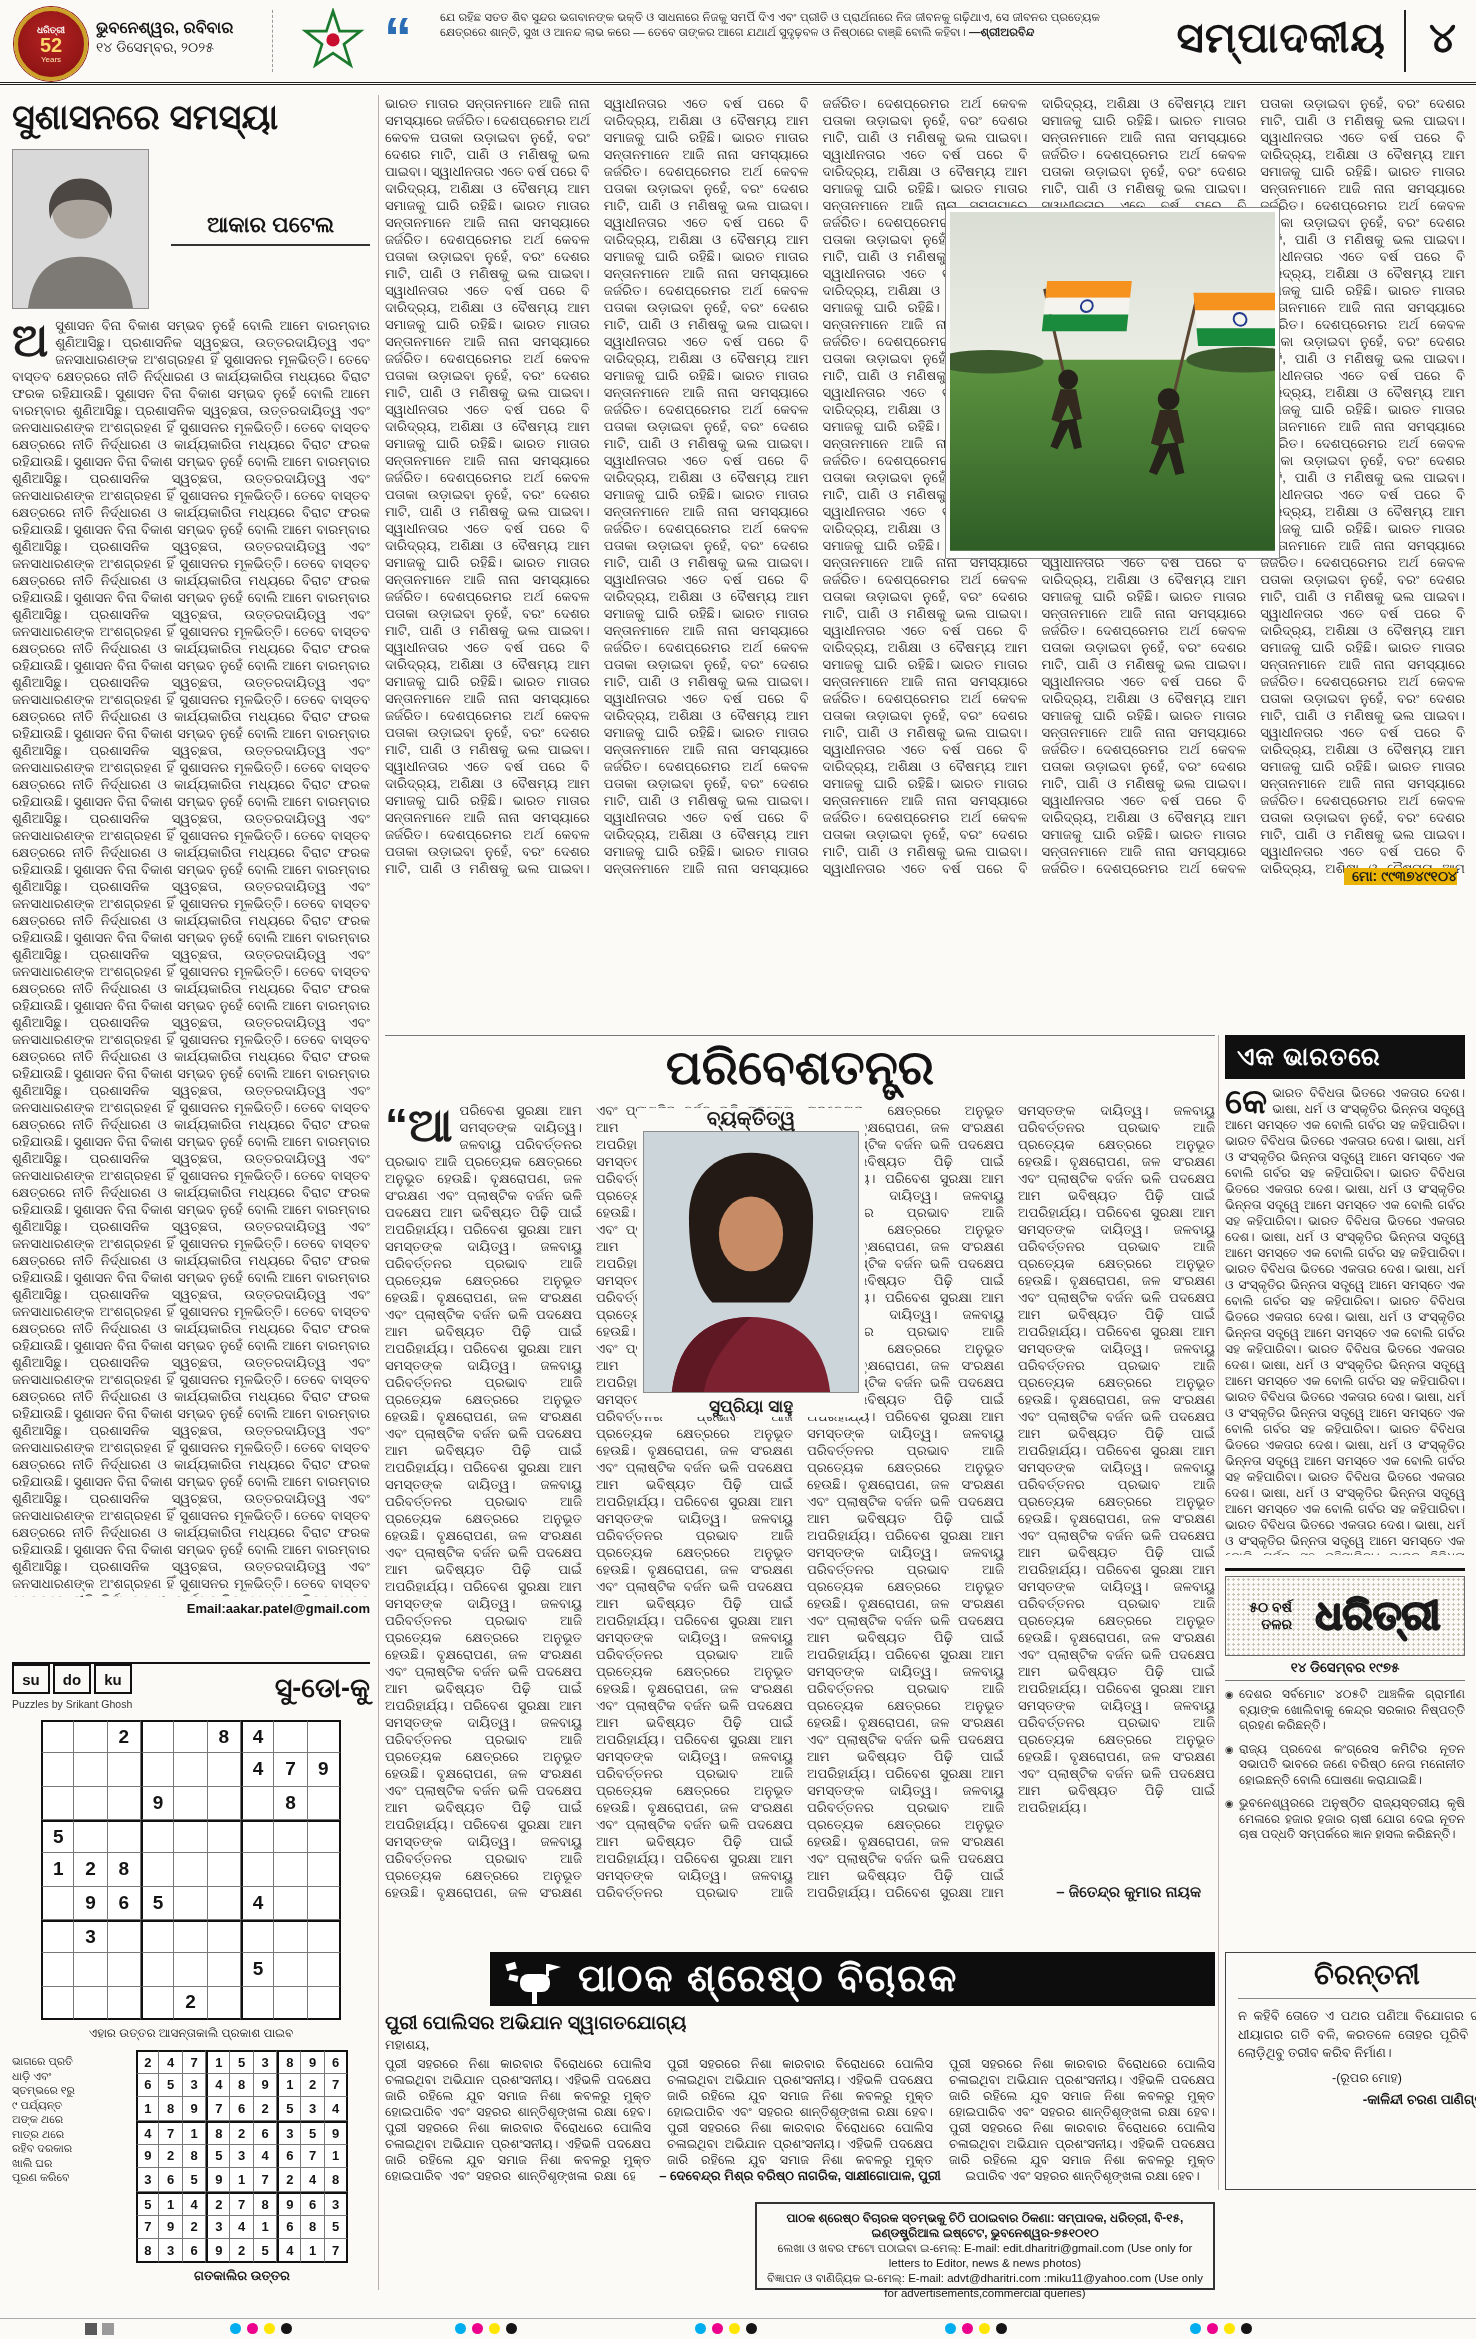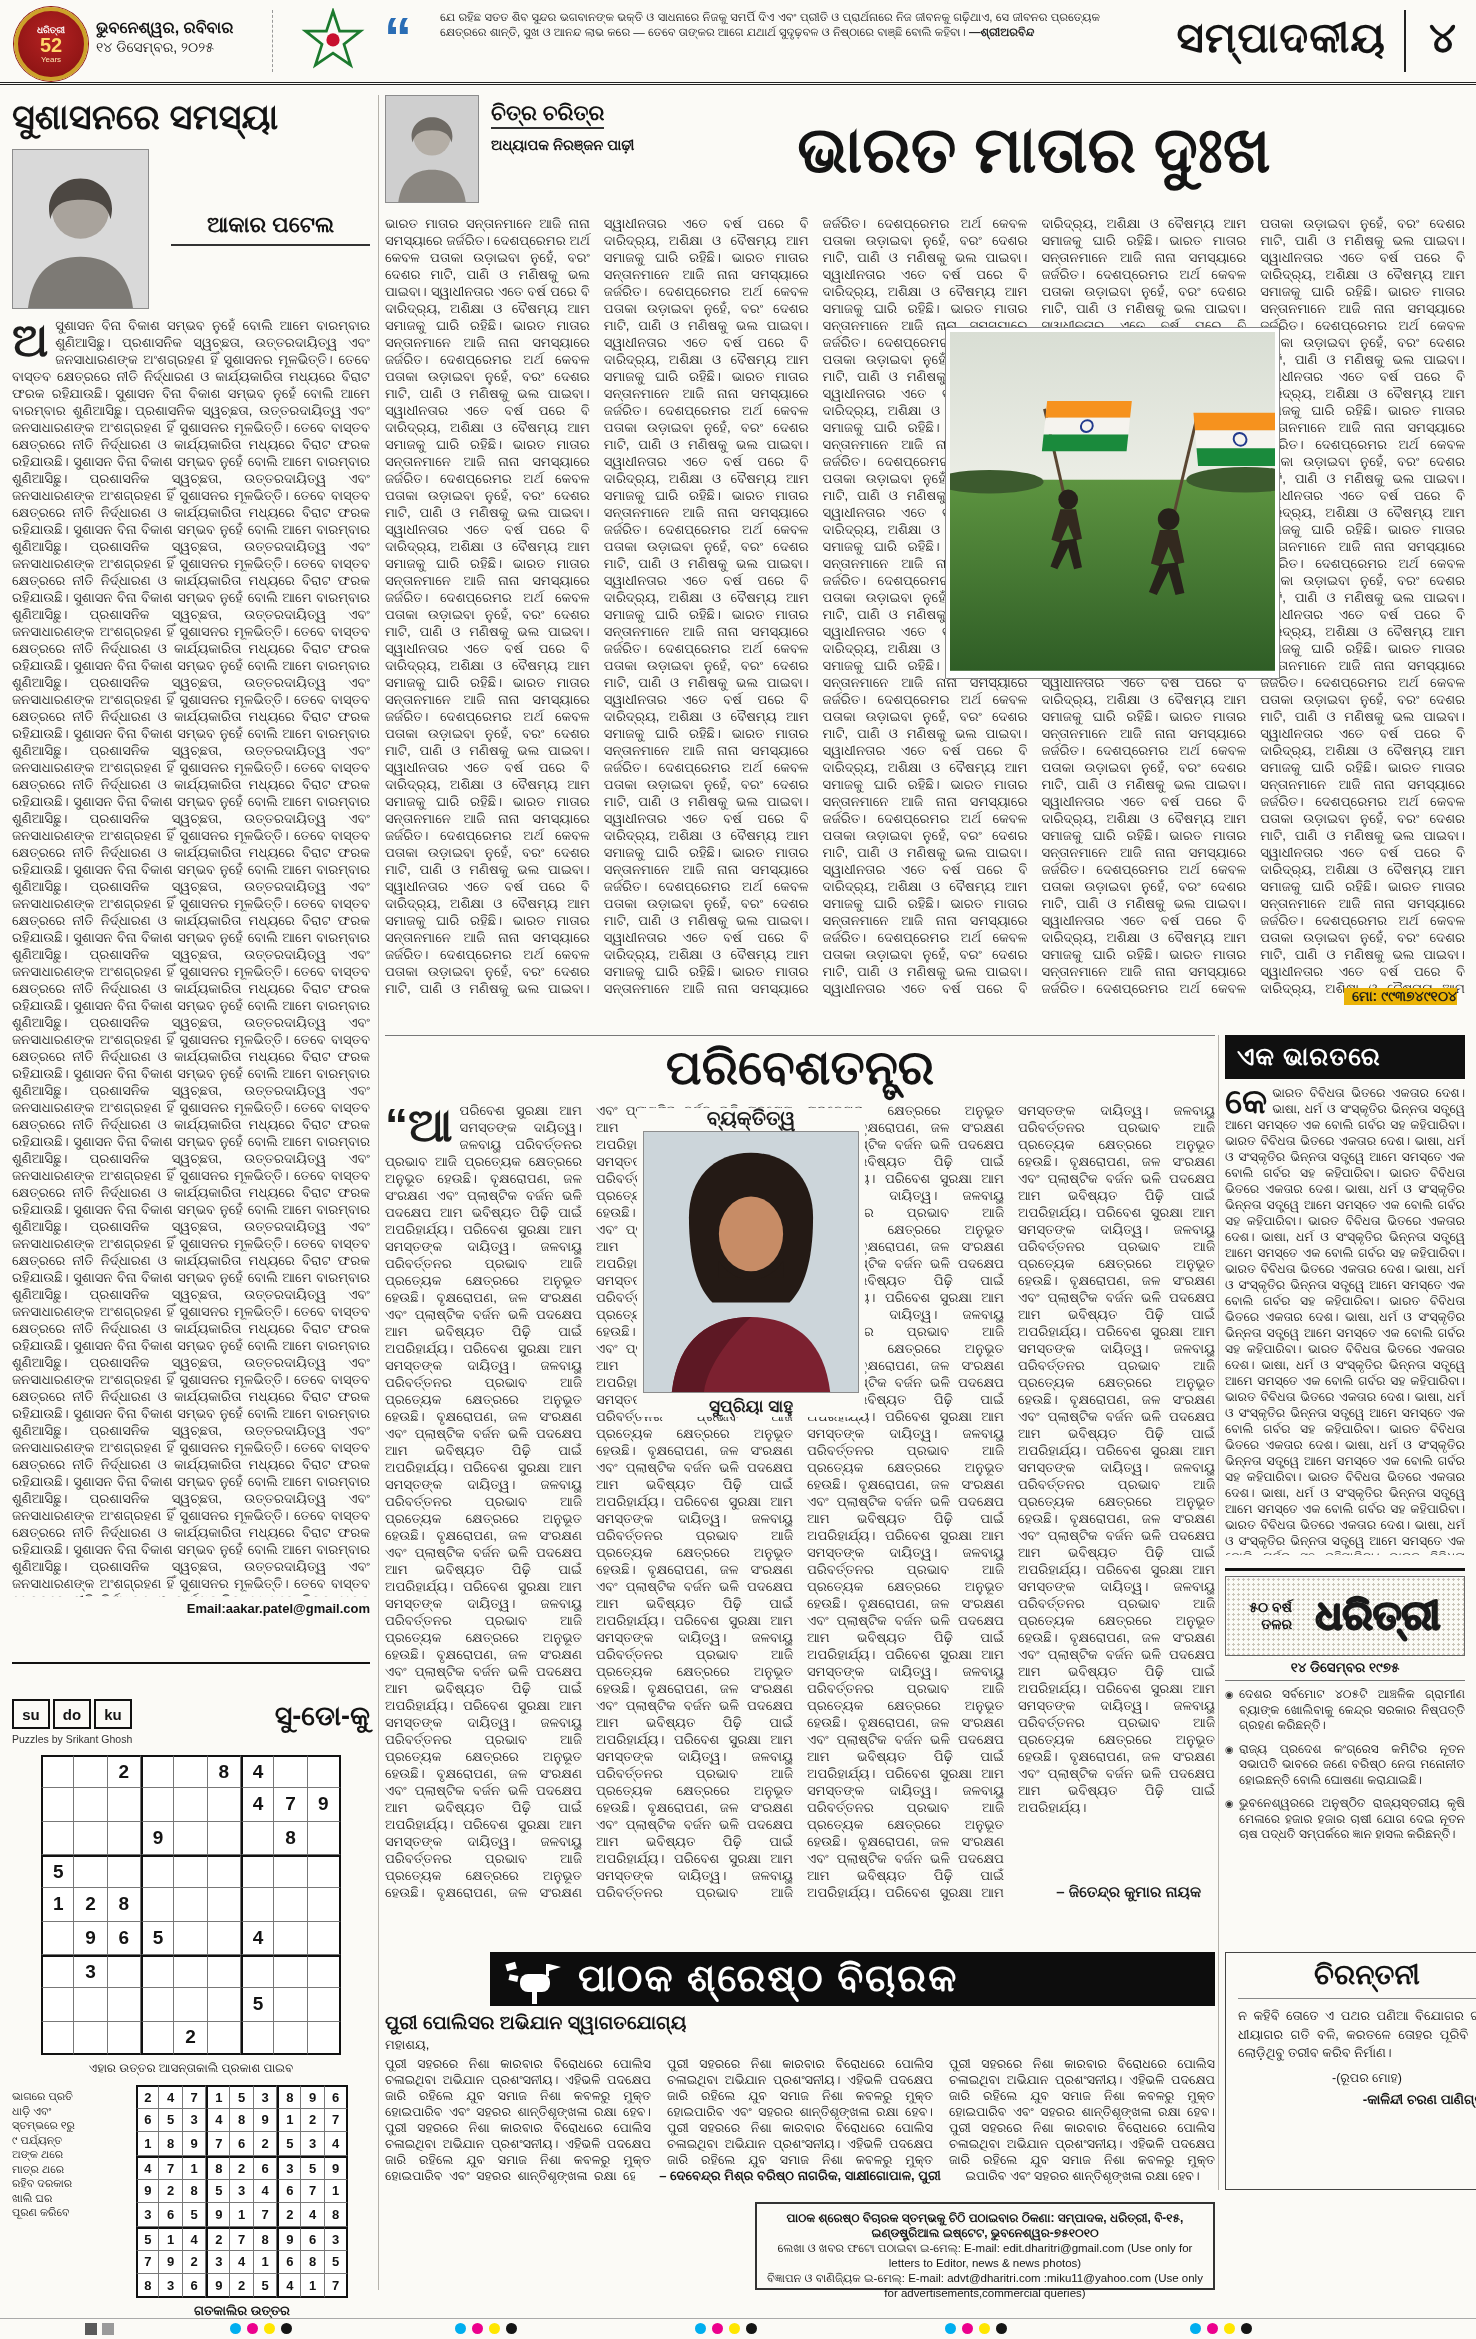--- a/index.html
+++ b/index.html
@@ -81,21 +81,21 @@
   .fy-prefix{width:66px;font-size:14px;font-weight:bold;line-height:17px;text-align:right;}
   .fy-logo{flex:1;text-align:center;font-size:40px;font-weight:bold;color:#f4f1ea;
            -webkit-text-stroke:2px #1a1a1a;text-shadow:0 0 1px #1a1a1a;}
   .fy-date{text-align:center;font-size:13.5px;font-weight:bold;border-bottom:1px solid #777;padding:4px 0;}
   .fy-items{margin-top:6px;height:190px;overflow:hidden;}
   .fy-item{font-size:12.2px;line-height:15.5px;text-align:justify;margin-bottom:8px;padding-left:14px;position:relative;}
   .fy-item::before{content:"◉";position:absolute;left:0;top:0;font-size:10px;color:#333;}
 
   
   .sudoku{position:absolute;left:12px;top:1662px;width:358px;height:628px;border-top:2px solid #111;}
-  .sd-header{display:flex;align-items:flex-start;padding-top:15px;margin-top:20px;}
+  .sd-header{display:flex;align-items:center;padding-top:0;}
   .sd-left{width:150px;}
   .sd-logo{display:flex;}
   .sd-logo .lg{width:34px;height:26px;border:2px solid #111;margin-right:3px;display:flex;align-items:center;
                justify-content:center;font-size:15px;font-weight:bold;}
   .sd-credit{font-size:10.5px;margin-top:4px;color:#333;}
   .sd-title{margin-left:auto;font-size:27px;font-weight:bold;padding-top:2px;}
   .sgrid{display:grid;}
   .sgrid .cell{display:flex;align-items:center;justify-content:center;font-weight:bold;
                border-right:1px solid #777;border-bottom:1px solid #777;box-sizing:border-box;background:#fff;}
   .sgrid .cell.lb{border-left:2px solid #111;} .sgrid .cell.tb{border-top:2px solid #111;}
@@ -192,35 +192,20 @@
       </div>
       <div class="la-author">ଆକାର ପଟେଲ</div>
     </div>
     <div class="body-text la-body">
       <span class="dc">ଅ</span><span>ସୁଶାସନ ବିନା ବିକାଶ ସମ୍ଭବ ନୁହେଁ ବୋଲି ଆମେ ବାରମ୍ବାର ଶୁଣିଆସିଛୁ। ପ୍ରଶାସନିକ ସ୍ୱଚ୍ଛତା, ଉତ୍ତରଦାୟିତ୍ୱ ଏବଂ ଜନସାଧାରଣଙ୍କ ଅଂଶଗ୍ରହଣ ହିଁ ସୁଶାସନର ମୂଳଭିତ୍ତି। ତେବେ ବାସ୍ତବ କ୍ଷେତ୍ରରେ ନୀତି ନିର୍ଦ୍ଧାରଣ ଓ କାର୍ଯ୍ୟକାରିତା ମଧ୍ୟରେ ବିରାଟ ଫରକ ରହିଯାଉଛି। ସୁଶାସନ ବିନା ବିକାଶ ସମ୍ଭବ ନୁହେଁ ବୋଲି ଆମେ ବାରମ୍ବାର ଶୁଣିଆସିଛୁ। ପ୍ରଶାସନିକ ସ୍ୱଚ୍ଛତା, ଉତ୍ତରଦାୟିତ୍ୱ ଏବଂ ଜନସାଧାରଣଙ୍କ ଅଂଶଗ୍ରହଣ ହିଁ ସୁଶାସନର ମୂଳଭିତ୍ତି। ତେବେ ବାସ୍ତବ କ୍ଷେତ୍ରରେ ନୀତି ନିର୍ଦ୍ଧାରଣ ଓ କାର୍ଯ୍ୟକାରିତା ମଧ୍ୟରେ ବିରାଟ ଫରକ ରହିଯାଉଛି। ସୁଶାସନ ବିନା ବିକାଶ ସମ୍ଭବ ନୁହେଁ ବୋଲି ଆମେ ବାରମ୍ବାର ଶୁଣିଆସିଛୁ। ପ୍ରଶାସନିକ ସ୍ୱଚ୍ଛତା, ଉତ୍ତରଦାୟିତ୍ୱ ଏବଂ ଜନସାଧାରଣଙ୍କ ଅଂଶଗ୍ରହଣ ହିଁ ସୁଶାସନର ମୂଳଭିତ୍ତି। ତେବେ ବାସ୍ତବ କ୍ଷେତ୍ରରେ ନୀତି ନିର୍ଦ୍ଧାରଣ ଓ କାର୍ଯ୍ୟକାରିତା ମଧ୍ୟରେ ବିରାଟ ଫରକ ରହିଯାଉଛି। ସୁଶାସନ ବିନା ବିକାଶ ସମ୍ଭବ ନୁହେଁ ବୋଲି ଆମେ ବାରମ୍ବାର ଶୁଣିଆସିଛୁ। ପ୍ରଶାସନିକ ସ୍ୱଚ୍ଛତା, ଉତ୍ତରଦାୟିତ୍ୱ ଏବଂ ଜନସାଧାରଣଙ୍କ ଅଂଶଗ୍ରହଣ ହିଁ ସୁଶାସନର ମୂଳଭିତ୍ତି। ତେବେ ବାସ୍ତବ କ୍ଷେତ୍ରରେ ନୀତି ନିର୍ଦ୍ଧାରଣ ଓ କାର୍ଯ୍ୟକାରିତା ମଧ୍ୟରେ ବିରାଟ ଫରକ ରହିଯାଉଛି। ସୁଶାସନ ବିନା ବିକାଶ ସମ୍ଭବ ନୁହେଁ ବୋଲି ଆମେ ବାରମ୍ବାର ଶୁଣିଆସିଛୁ। ପ୍ରଶାସନିକ ସ୍ୱଚ୍ଛତା, ଉତ୍ତରଦାୟିତ୍ୱ ଏବଂ ଜନସାଧାରଣଙ୍କ ଅଂଶଗ୍ରହଣ ହିଁ ସୁଶାସନର ମୂଳଭିତ୍ତି। ତେବେ ବାସ୍ତବ କ୍ଷେତ୍ରରେ ନୀତି ନିର୍ଦ୍ଧାରଣ ଓ କାର୍ଯ୍ୟକାରିତା ମଧ୍ୟରେ ବିରାଟ ଫରକ ରହିଯାଉଛି। ସୁଶାସନ ବିନା ବିକାଶ ସମ୍ଭବ ନୁହେଁ ବୋଲି ଆମେ ବାରମ୍ବାର ଶୁଣିଆସିଛୁ। ପ୍ରଶାସନିକ ସ୍ୱଚ୍ଛତା, ଉତ୍ତରଦାୟିତ୍ୱ ଏବଂ ଜନସାଧାରଣଙ୍କ ଅଂଶଗ୍ରହଣ ହିଁ ସୁଶାସନର ମୂଳଭିତ୍ତି। ତେବେ ବାସ୍ତବ କ୍ଷେତ୍ରରେ ନୀତି ନିର୍ଦ୍ଧାରଣ ଓ କାର୍ଯ୍ୟକାରିତା ମଧ୍ୟରେ ବିରାଟ ଫରକ ରହିଯାଉଛି। ସୁଶାସନ ବିନା ବିକାଶ ସମ୍ଭବ ନୁହେଁ ବୋଲି ଆମେ ବାରମ୍ବାର ଶୁଣିଆସିଛୁ। ପ୍ରଶାସନିକ ସ୍ୱଚ୍ଛତା, ଉତ୍ତରଦାୟିତ୍ୱ ଏବଂ ଜନସାଧାରଣଙ୍କ ଅଂଶଗ୍ରହଣ ହିଁ ସୁଶାସନର ମୂଳଭିତ୍ତି। ତେବେ ବାସ୍ତବ କ୍ଷେତ୍ରରେ ନୀତି ନିର୍ଦ୍ଧାରଣ ଓ କାର୍ଯ୍ୟକାରିତା ମଧ୍ୟରେ ବିରାଟ ଫରକ ରହିଯାଉଛି। ସୁଶାସନ ବିନା ବିକାଶ ସମ୍ଭବ ନୁହେଁ ବୋଲି ଆମେ ବାରମ୍ବାର ଶୁଣିଆସିଛୁ। ପ୍ରଶାସନିକ ସ୍ୱଚ୍ଛତା, ଉତ୍ତରଦାୟିତ୍ୱ ଏବଂ ଜନସାଧାରଣଙ୍କ ଅଂଶଗ୍ରହଣ ହିଁ ସୁଶାସନର ମୂଳଭିତ୍ତି। ତେବେ ବାସ୍ତବ କ୍ଷେତ୍ରରେ ନୀତି ନିର୍ଦ୍ଧାରଣ ଓ କାର୍ଯ୍ୟକାରିତା ମଧ୍ୟରେ ବିରାଟ ଫରକ ରହିଯାଉଛି। ସୁଶାସନ ବିନା ବିକାଶ ସମ୍ଭବ ନୁହେଁ ବୋଲି ଆମେ ବାରମ୍ବାର ଶୁଣିଆସିଛୁ। ପ୍ରଶାସନିକ ସ୍ୱଚ୍ଛତା, ଉତ୍ତରଦାୟିତ୍ୱ ଏବଂ ଜନସାଧାରଣଙ୍କ ଅଂଶଗ୍ରହଣ ହିଁ ସୁଶାସନର ମୂଳଭିତ୍ତି। ତେବେ ବାସ୍ତବ କ୍ଷେତ୍ରରେ ନୀତି ନିର୍ଦ୍ଧାରଣ ଓ କାର୍ଯ୍ୟକାରିତା ମଧ୍ୟରେ ବିରାଟ ଫରକ ରହିଯାଉଛି। ସୁଶାସନ ବିନା ବିକାଶ ସମ୍ଭବ ନୁହେଁ ବୋଲି ଆମେ ବାରମ୍ବାର ଶୁଣିଆସିଛୁ। ପ୍ରଶାସନିକ ସ୍ୱଚ୍ଛତା, ଉତ୍ତରଦାୟିତ୍ୱ ଏବଂ ଜନସାଧାରଣଙ୍କ ଅଂଶଗ୍ରହଣ ହିଁ ସୁଶାସନର ମୂଳଭିତ୍ତି। ତେବେ ବାସ୍ତବ କ୍ଷେତ୍ରରେ ନୀତି ନିର୍ଦ୍ଧାରଣ ଓ କାର୍ଯ୍ୟକାରିତା ମଧ୍ୟରେ ବିରାଟ ଫରକ ରହିଯାଉଛି। ସୁଶାସନ ବିନା ବିକାଶ ସମ୍ଭବ ନୁହେଁ ବୋଲି ଆମେ ବାରମ୍ବାର ଶୁଣିଆସିଛୁ। ପ୍ରଶାସନିକ ସ୍ୱଚ୍ଛତା, ଉତ୍ତରଦାୟିତ୍ୱ ଏବଂ ଜନସାଧାରଣଙ୍କ ଅଂଶଗ୍ରହଣ ହିଁ ସୁଶାସନର ମୂଳଭିତ୍ତି। ତେବେ ବାସ୍ତବ କ୍ଷେତ୍ରରେ ନୀତି ନିର୍ଦ୍ଧାରଣ ଓ କାର୍ଯ୍ୟକାରିତା ମଧ୍ୟରେ ବିରାଟ ଫରକ ରହିଯାଉଛି। ସୁଶାସନ ବିନା ବିକାଶ ସମ୍ଭବ ନୁହେଁ ବୋଲି ଆମେ ବାରମ୍ବାର ଶୁଣିଆସିଛୁ। ପ୍ରଶାସନିକ ସ୍ୱଚ୍ଛତା, ଉତ୍ତରଦାୟିତ୍ୱ ଏବଂ ଜନସାଧାରଣଙ୍କ ଅଂଶଗ୍ରହଣ ହିଁ ସୁଶାସନର ମୂଳଭିତ୍ତି। ତେବେ ବାସ୍ତବ କ୍ଷେତ୍ରରେ ନୀତି ନିର୍ଦ୍ଧାରଣ ଓ କାର୍ଯ୍ୟକାରିତା ମଧ୍ୟରେ ବିରାଟ ଫରକ ରହିଯାଉଛି। ସୁଶାସନ ବିନା ବିକାଶ ସମ୍ଭବ ନୁହେଁ ବୋଲି ଆମେ ବାରମ୍ବାର ଶୁଣିଆସିଛୁ। ପ୍ରଶାସନିକ ସ୍ୱଚ୍ଛତା, ଉତ୍ତରଦାୟିତ୍ୱ ଏବଂ ଜନସାଧାରଣଙ୍କ ଅଂଶଗ୍ରହଣ ହିଁ ସୁଶାସନର ମୂଳଭିତ୍ତି। ତେବେ ବାସ୍ତବ କ୍ଷେତ୍ରରେ ନୀତି ନିର୍ଦ୍ଧାରଣ ଓ କାର୍ଯ୍ୟକାରିତା ମଧ୍ୟରେ ବିରାଟ ଫରକ ରହିଯାଉଛି। ସୁଶାସନ ବିନା ବିକାଶ ସମ୍ଭବ ନୁହେଁ ବୋଲି ଆମେ ବାରମ୍ବାର ଶୁଣିଆସିଛୁ। ପ୍ରଶାସନିକ ସ୍ୱଚ୍ଛତା, ଉତ୍ତରଦାୟିତ୍ୱ ଏବଂ ଜନସାଧାରଣଙ୍କ ଅଂଶଗ୍ରହଣ ହିଁ ସୁଶାସନର ମୂଳଭିତ୍ତି। ତେବେ ବାସ୍ତବ କ୍ଷେତ୍ରରେ ନୀତି ନିର୍ଦ୍ଧାରଣ ଓ କାର୍ଯ୍ୟକାରିତା ମଧ୍ୟରେ ବିରାଟ ଫରକ ରହିଯାଉଛି। ସୁଶାସନ ବିନା ବିକାଶ ସମ୍ଭବ ନୁହେଁ ବୋଲି ଆମେ ବାରମ୍ବାର ଶୁଣିଆସିଛୁ। ପ୍ରଶାସନିକ ସ୍ୱଚ୍ଛତା, ଉତ୍ତରଦାୟିତ୍ୱ ଏବଂ ଜନସାଧାରଣଙ୍କ ଅଂଶଗ୍ରହଣ ହିଁ ସୁଶାସନର ମୂଳଭିତ୍ତି। ତେବେ ବାସ୍ତବ କ୍ଷେତ୍ରରେ ନୀତି ନିର୍ଦ୍ଧାରଣ ଓ କାର୍ଯ୍ୟକାରିତା ମଧ୍ୟରେ ବିରାଟ ଫରକ ରହିଯାଉଛି। ସୁଶାସନ ବିନା ବିକାଶ ସମ୍ଭବ ନୁହେଁ ବୋଲି ଆମେ ବାରମ୍ବାର ଶୁଣିଆସିଛୁ। ପ୍ରଶାସନିକ ସ୍ୱଚ୍ଛତା, ଉତ୍ତରଦାୟିତ୍ୱ ଏବଂ ଜନସାଧାରଣଙ୍କ ଅଂଶଗ୍ରହଣ ହିଁ ସୁଶାସନର ମୂଳଭିତ୍ତି। ତେବେ ବାସ୍ତବ କ୍ଷେତ୍ରରେ ନୀତି ନିର୍ଦ୍ଧାରଣ ଓ କାର୍ଯ୍ୟକାରିତା ମଧ୍ୟରେ ବିରାଟ ଫରକ ରହିଯାଉଛି। ସୁଶାସନ ବିନା ବିକାଶ ସମ୍ଭବ ନୁହେଁ ବୋଲି ଆମେ ବାରମ୍ବାର ଶୁଣିଆସିଛୁ। ପ୍ରଶାସନିକ ସ୍ୱଚ୍ଛତା, ଉତ୍ତରଦାୟିତ୍ୱ ଏବଂ ଜନସାଧାରଣଙ୍କ ଅଂଶଗ୍ରହଣ ହିଁ ସୁଶାସନର ମୂଳଭିତ୍ତି। ତେବେ ବାସ୍ତବ କ୍ଷେତ୍ରରେ ନୀତି ନିର୍ଦ୍ଧାରଣ ଓ କାର୍ଯ୍ୟକାରିତା ମଧ୍ୟରେ ବିରାଟ ଫରକ ରହିଯାଉଛି। ସୁଶାସନ ବିନା ବିକାଶ ସମ୍ଭବ ନୁହେଁ ବୋଲି ଆମେ ବାରମ୍ବାର ଶୁଣିଆସିଛୁ। ପ୍ରଶାସନିକ ସ୍ୱଚ୍ଛତା, ଉତ୍ତରଦାୟିତ୍ୱ ଏବଂ ଜନସାଧାରଣଙ୍କ ଅଂଶଗ୍ରହଣ ହିଁ ସୁଶାସନର ମୂଳଭିତ୍ତି। ତେବେ ବାସ୍ତବ କ୍ଷେତ୍ରରେ ନୀତି ନିର୍ଦ୍ଧାରଣ ଓ କାର୍ଯ୍ୟକାରିତା ମଧ୍ୟରେ ବିରାଟ ଫରକ ରହିଯାଉଛି। ସୁଶାସନ ବିନା ବିକାଶ ସମ୍ଭବ ନୁହେଁ ବୋଲି ଆମେ ବାରମ୍ବାର ଶୁଣିଆସିଛୁ। ପ୍ରଶାସନିକ ସ୍ୱଚ୍ଛତା, ଉତ୍ତରଦାୟିତ୍ୱ ଏବଂ ଜନସାଧାରଣଙ୍କ ଅଂଶଗ୍ରହଣ ହିଁ ସୁଶାସନର ମୂଳଭିତ୍ତି। ତେବେ ବାସ୍ତବ କ୍ଷେତ୍ରରେ ନୀତି ନିର୍ଦ୍ଧାରଣ ଓ କାର୍ଯ୍ୟକାରିତା ମଧ୍ୟରେ ବିରାଟ ଫରକ ରହିଯାଉଛି। ସୁଶାସନ ବିନା ବିକାଶ ସମ୍ଭବ ନୁହେଁ ବୋଲି ଆମେ ବାରମ୍ବାର ଶୁଣିଆସିଛୁ। ପ୍ରଶାସନିକ ସ୍ୱଚ୍ଛତା, ଉତ୍ତରଦାୟିତ୍ୱ ଏବଂ ଜନସାଧାରଣଙ୍କ ଅଂଶଗ୍ରହଣ ହିଁ ସୁଶାସନର ମୂଳଭିତ୍ତି। ତେବେ ବାସ୍ତବ କ୍ଷେତ୍ରରେ ନୀତି ନିର୍ଦ୍ଧାରଣ ଓ କାର୍ଯ୍ୟକାରିତା ମଧ୍ୟରେ ବିରାଟ ଫରକ ରହିଯାଉଛି।</span>
     </div>
     <div class="la-email">Email:aakar.patel@gmail.com</div>
   </section>
 
   <section class="editorial">
-    <div class="ed-head">
-      <div class="photo ed-photo">
-        <svg viewBox="0 0 90 105" preserveAspectRatio="none">
-          <rect width="90" height="105" fill="#cfcfcf"></rect>
-          <circle cx="45" cy="41" r="18" fill="#b4aea6"></circle>
-          <path d="M45 21c-11 0-20 8-20 19 0 2 .4 4 1 6 2-9 9-12 19-12s17 3 19 12c.6-2 1-4 1-6 0-11-9-19-20-19z" fill="#6e6a64"></path>
-          <path d="M12 105c3-22 15-32 33-32s30 10 33 32z" fill="#8a8680"></path>
-        </svg>
-      </div>
-      <div class="ed-labels">
-        <div class="ed-collabel">ଚିତ୍ର ଚରିତ୍ର</div>
-        <div class="ed-author">ଅଧ୍ୟାପକ ନିରଞ୍ଜନ ପାଢ଼ୀ</div>
-      </div>
-      <div class="ed-headline">ଭାରତ ମାତାର ଦୁଃଖ</div>
-    </div>
     <div class="ed-body body-text">
       <span>ଭାରତ ମାତାର ସନ୍ତାନମାନେ ଆଜି ନାନା ସମସ୍ୟାରେ ଜର୍ଜରିତ। ଦେଶପ୍ରେମର ଅର୍ଥ କେବଳ ପତାକା ଉଡ଼ାଇବା ନୁହେଁ, ବରଂ ଦେଶର ମାଟି, ପାଣି ଓ ମଣିଷକୁ ଭଲ ପାଇବା। ସ୍ୱାଧୀନତାର ଏତେ ବର୍ଷ ପରେ ବି ଦାରିଦ୍ର୍ୟ, ଅଶିକ୍ଷା ଓ ବୈଷମ୍ୟ ଆମ ସମାଜକୁ ଘାରି ରହିଛି। ଭାରତ ମାତାର ସନ୍ତାନମାନେ ଆଜି ନାନା ସମସ୍ୟାରେ ଜର୍ଜରିତ। ଦେଶପ୍ରେମର ଅର୍ଥ କେବଳ ପତାକା ଉଡ଼ାଇବା ନୁହେଁ, ବରଂ ଦେଶର ମାଟି, ପାଣି ଓ ମଣିଷକୁ ଭଲ ପାଇବା। ସ୍ୱାଧୀନତାର ଏତେ ବର୍ଷ ପରେ ବି ଦାରିଦ୍ର୍ୟ, ଅଶିକ୍ଷା ଓ ବୈଷମ୍ୟ ଆମ ସମାଜକୁ ଘାରି ରହିଛି। ଭାରତ ମାତାର ସନ୍ତାନମାନେ ଆଜି ନାନା ସମସ୍ୟାରେ ଜର୍ଜରିତ। ଦେଶପ୍ରେମର ଅର୍ଥ କେବଳ ପତାକା ଉଡ଼ାଇବା ନୁହେଁ, ବରଂ ଦେଶର ମାଟି, ପାଣି ଓ ମଣିଷକୁ ଭଲ ପାଇବା। ସ୍ୱାଧୀନତାର ଏତେ ବର୍ଷ ପରେ ବି ଦାରିଦ୍ର୍ୟ, ଅଶିକ୍ଷା ଓ ବୈଷମ୍ୟ ଆମ ସମାଜକୁ ଘାରି ରହିଛି। ଭାରତ ମାତାର ସନ୍ତାନମାନେ ଆଜି ନାନା ସମସ୍ୟାରେ ଜର୍ଜରିତ। ଦେଶପ୍ରେମର ଅର୍ଥ କେବଳ ପତାକା ଉଡ଼ାଇବା ନୁହେଁ, ବରଂ ଦେଶର ମାଟି, ପାଣି ଓ ମଣିଷକୁ ଭଲ ପାଇବା। ସ୍ୱାଧୀନତାର ଏତେ ବର୍ଷ ପରେ ବି ଦାରିଦ୍ର୍ୟ, ଅଶିକ୍ଷା ଓ ବୈଷମ୍ୟ ଆମ ସମାଜକୁ ଘାରି ରହିଛି। ଭାରତ ମାତାର ସନ୍ତାନମାନେ ଆଜି ନାନା ସମସ୍ୟାରେ ଜର୍ଜରିତ। ଦେଶପ୍ରେମର ଅର୍ଥ କେବଳ ପତାକା ଉଡ଼ାଇବା ନୁହେଁ, ବରଂ ଦେଶର ମାଟି, ପାଣି ଓ ମଣିଷକୁ ଭଲ ପାଇବା। ସ୍ୱାଧୀନତାର ଏତେ ବର୍ଷ ପରେ ବି ଦାରିଦ୍ର୍ୟ, ଅଶିକ୍ଷା ଓ ବୈଷମ୍ୟ ଆମ ସମାଜକୁ ଘାରି ରହିଛି। ଭାରତ ମାତାର ସନ୍ତାନମାନେ ଆଜି ନାନା ସମସ୍ୟାରେ ଜର୍ଜରିତ। ଦେଶପ୍ରେମର ଅର୍ଥ କେବଳ ପତାକା ଉଡ଼ାଇବା ନୁହେଁ, ବରଂ ଦେଶର ମାଟି, ପାଣି ଓ ମଣିଷକୁ ଭଲ ପାଇବା। ସ୍ୱାଧୀନତାର ଏତେ ବର୍ଷ ପରେ ବି ଦାରିଦ୍ର୍ୟ, ଅଶିକ୍ଷା ଓ ବୈଷମ୍ୟ ଆମ ସମାଜକୁ ଘାରି ରହିଛି। ଭାରତ ମାତାର ସନ୍ତାନମାନେ ଆଜି ନାନା ସମସ୍ୟାରେ ଜର୍ଜରିତ। ଦେଶପ୍ରେମର ଅର୍ଥ କେବଳ ପତାକା ଉଡ଼ାଇବା ନୁହେଁ, ବରଂ ଦେଶର ମାଟି, ପାଣି ଓ ମଣିଷକୁ ଭଲ ପାଇବା। ସ୍ୱାଧୀନତାର ଏତେ ବର୍ଷ ପରେ ବି ଦାରିଦ୍ର୍ୟ, ଅଶିକ୍ଷା ଓ ବୈଷମ୍ୟ ଆମ ସମାଜକୁ ଘାରି ରହିଛି। ଭାରତ ମାତାର ସନ୍ତାନମାନେ ଆଜି ନାନା ସମସ୍ୟାରେ ଜର୍ଜରିତ। ଦେଶପ୍ରେମର ଅର୍ଥ କେବଳ ପତାକା ଉଡ଼ାଇବା ନୁହେଁ, ବରଂ ଦେଶର ମାଟି, ପାଣି ଓ ମଣିଷକୁ ଭଲ ପାଇବା। ସ୍ୱାଧୀନତାର ଏତେ ବର୍ଷ ପରେ ବି ଦାରିଦ୍ର୍ୟ, ଅଶିକ୍ଷା ଓ ବୈଷମ୍ୟ ଆମ ସମାଜକୁ ଘାରି ରହିଛି। ଭାରତ ମାତାର ସନ୍ତାନମାନେ ଆଜି ନାନା ସମସ୍ୟାରେ ଜର୍ଜରିତ। ଦେଶପ୍ରେମର ଅର୍ଥ କେବଳ ପତାକା ଉଡ଼ାଇବା ନୁହେଁ, ବରଂ ଦେଶର ମାଟି, ପାଣି ଓ ମଣିଷକୁ ଭଲ ପାଇବା। ସ୍ୱାଧୀନତାର ଏତେ ବର୍ଷ ପରେ ବି ଦାରିଦ୍ର୍ୟ, ଅଶିକ୍ଷା ଓ ବୈଷମ୍ୟ ଆମ ସମାଜକୁ ଘାରି ରହିଛି। ଭାରତ ମାତାର ସନ୍ତାନମାନେ ଆଜି ନାନା ସମସ୍ୟାରେ ଜର୍ଜରିତ। ଦେଶପ୍ରେମର ଅର୍ଥ କେବଳ ପତାକା ଉଡ଼ାଇବା ନୁହେଁ, ବରଂ ଦେଶର ମାଟି, ପାଣି ଓ ମଣିଷକୁ ଭଲ ପାଇବା। ସ୍ୱାଧୀନତାର ଏତେ ବର୍ଷ ପରେ ବି ଦାରିଦ୍ର୍ୟ, ଅଶିକ୍ଷା ଓ ବୈଷମ୍ୟ ଆମ ସମାଜକୁ ଘାରି ରହିଛି। ଭାରତ ମାତାର ସନ୍ତାନମାନେ ଆଜି ନାନା ସମସ୍ୟାରେ ଜର୍ଜରିତ। ଦେଶପ୍ରେମର ଅର୍ଥ କେବଳ ପତାକା ଉଡ଼ାଇବା ନୁହେଁ, ବରଂ ଦେଶର ମାଟି, ପାଣି ଓ ମଣିଷକୁ ଭଲ ପାଇବା। ସ୍ୱାଧୀନତାର ଏତେ ବର୍ଷ ପରେ ବି ଦାରିଦ୍ର୍ୟ, ଅଶିକ୍ଷା ଓ ବୈଷମ୍ୟ ଆମ ସମାଜକୁ ଘାରି ରହିଛି। ଭାରତ ମାତାର ସନ୍ତାନମାନେ ଆଜି ନାନା ସମସ୍ୟାରେ ଜର୍ଜରିତ। ଦେଶପ୍ରେମର ଅର୍ଥ କେବଳ ପତାକା ଉଡ଼ାଇବା ନୁହେଁ, ବରଂ ଦେଶର ମାଟି, ପାଣି ଓ ମଣିଷକୁ ଭଲ ପାଇବା। ସ୍ୱାଧୀନତାର ଏତେ ବର୍ଷ ପରେ ବି ଦାରିଦ୍ର୍ୟ, ଅଶିକ୍ଷା ଓ ବୈଷମ୍ୟ ଆମ ସମାଜକୁ ଘାରି ରହିଛି। ଭାରତ ମାତାର ସନ୍ତାନମାନେ ଆଜି ନାନା ସମସ୍ୟାରେ ଜର୍ଜରିତ। ଦେଶପ୍ରେମର ଅର୍ଥ କେବଳ ପତାକା ଉଡ଼ାଇବା ନୁହେଁ, ବରଂ ଦେଶର ମାଟି, ପାଣି ଓ ମଣିଷକୁ ଭଲ ପାଇବା। ସ୍ୱାଧୀନତାର ଏତେ ବର୍ଷ ପରେ ବି ଦାରିଦ୍ର୍ୟ, ଅଶିକ୍ଷା ଓ ବୈଷମ୍ୟ ଆମ ସମାଜକୁ ଘାରି ରହିଛି। ଭାରତ ମାତାର ସନ୍ତାନମାନେ ଆଜି ନାନା ସମସ୍ୟାରେ ଜର୍ଜରିତ। ଦେଶପ୍ରେମର ଅର୍ଥ କେବଳ ପତାକା ଉଡ଼ାଇବା ନୁହେଁ, ବରଂ ଦେଶର ମାଟି, ପାଣି ଓ ମଣିଷକୁ ଭଲ ପାଇବା। ସ୍ୱାଧୀନତାର ଏତେ ବର୍ଷ ପରେ ବି ଦାରିଦ୍ର୍ୟ, ଅଶିକ୍ଷା ଓ ବୈଷମ୍ୟ ଆମ ସମାଜକୁ ଘାରି ରହିଛି। ଭାରତ ମାତାର ସନ୍ତାନମାନେ ଆଜି ନାନା ସମସ୍ୟାରେ ଜର୍ଜରିତ। ଦେଶପ୍ରେମର ଅର୍ଥ କେବଳ ପତାକା ଉଡ଼ାଇବା ନୁହେଁ, ବରଂ ଦେଶର ମାଟି, ପାଣି ଓ ମଣିଷକୁ ଭଲ ପାଇବା। ସ୍ୱାଧୀନତାର ଏତେ ବର୍ଷ ପରେ ବି ଦାରିଦ୍ର୍ୟ, ଅଶିକ୍ଷା ଓ ବୈଷମ୍ୟ ଆମ ସମାଜକୁ ଘାରି ରହିଛି। ଭାରତ ମାତାର ସନ୍ତାନମାନେ ଆଜି ନାନା ସମସ୍ୟାରେ ଜର୍ଜରିତ। ଦେଶପ୍ରେମର ଅର୍ଥ କେବଳ ପତାକା ଉଡ଼ାଇବା ନୁହେଁ, ବରଂ ଦେଶର ମାଟି, ପାଣି ଓ ମଣିଷକୁ ଭଲ ପାଇବା। ସ୍ୱାଧୀନତାର ଏତେ ବର୍ଷ ପରେ ବି ଦାରିଦ୍ର୍ୟ, ଅଶିକ୍ଷା ଓ ବୈଷମ୍ୟ ଆମ ସମାଜକୁ ଘାରି ରହିଛି। ଭାରତ ମାତାର ସନ୍ତାନମାନେ ଆଜି ନାନା ସମସ୍ୟାରେ ଜର୍ଜରିତ। ଦେଶପ୍ରେମର ଅର୍ଥ କେବଳ ପତାକା ଉଡ଼ାଇବା ନୁହେଁ, ବରଂ ଦେଶର ମାଟି, ପାଣି ଓ ମଣିଷକୁ ଭଲ ପାଇବା। ସ୍ୱାଧୀନତାର ଏତେ ବର୍ଷ ପରେ ବି ଦାରିଦ୍ର୍ୟ, ଅଶିକ୍ଷା ଓ ବୈଷମ୍ୟ ଆମ ସମାଜକୁ ଘାରି ରହିଛି। ଭାରତ ମାତାର ସନ୍ତାନମାନେ ଆଜି ନାନା ସମସ୍ୟାରେ ଜର୍ଜରିତ। ଦେଶପ୍ରେମର ଅର୍ଥ କେବଳ ପତାକା ଉଡ଼ାଇବା ନୁହେଁ, ବରଂ ଦେଶର ମାଟି, ପାଣି ଓ ମଣିଷକୁ ଭଲ ପାଇବା। ସ୍ୱାଧୀନତାର ଏତେ ବର୍ଷ ପରେ ବି ଦାରିଦ୍ର୍ୟ, ଅଶିକ୍ଷା ଓ ବୈଷମ୍ୟ ଆମ ସମାଜକୁ ଘାରି ରହିଛି। ଭାରତ ମାତାର ସନ୍ତାନମାନେ ଆଜି ନାନା ସମସ୍ୟାରେ ଜର୍ଜରିତ। ଦେଶପ୍ରେମର ଅର୍ଥ କେବଳ ପତାକା ଉଡ଼ାଇବା ନୁହେଁ, ବରଂ ଦେଶର ମାଟି, ପାଣି ଓ ମଣିଷକୁ ଭଲ ପାଇବା। ସ୍ୱାଧୀନତାର ଏତେ ବର୍ଷ ପରେ ବି ଦାରିଦ୍ର୍ୟ, ଅଶିକ୍ଷା ଓ ବୈଷମ୍ୟ ଆମ ସମାଜକୁ ଘାରି ରହିଛି। ଭାରତ ମାତାର ସନ୍ତାନମାନେ ଆଜି ନାନା ସମସ୍ୟାରେ ଜର୍ଜରିତ। ଦେଶପ୍ରେମର ଅର୍ଥ କେବଳ ପତାକା ଉଡ଼ାଇବା ନୁହେଁ, ବରଂ ଦେଶର ମାଟି, ପାଣି ଓ ମଣିଷକୁ ଭଲ ପାଇବା। ସ୍ୱାଧୀନତାର ଏତେ ବର୍ଷ ପରେ ବି ଦାରିଦ୍ର୍ୟ, ଅଶିକ୍ଷା ଓ ବୈଷମ୍ୟ ଆମ ସମାଜକୁ ଘାରି ରହିଛି। ଭାରତ ମାତାର ସନ୍ତାନମାନେ ଆଜି ନାନା ସମସ୍ୟାରେ ଜର୍ଜରିତ। ଦେଶପ୍ରେମର ଅର୍ଥ କେବଳ ପତାକା ଉଡ଼ାଇବା ନୁହେଁ, ବରଂ ଦେଶର ମାଟି, ପାଣି ଓ ମଣିଷକୁ ଭଲ ପାଇବା। ସ୍ୱାଧୀନତାର ଏତେ ବର୍ଷ ପରେ ବି ଦାରିଦ୍ର୍ୟ, ଅଶିକ୍ଷା ଓ ବୈଷମ୍ୟ ଆମ ସମାଜକୁ ଘାରି ରହିଛି। ଭାରତ ମାତାର ସନ୍ତାନମାନେ ଆଜି ନାନା ସମସ୍ୟାରେ ଜର୍ଜରିତ। ଦେଶପ୍ରେମର ଅର୍ଥ କେବଳ ପତାକା ଉଡ଼ାଇବା ନୁହେଁ, ବରଂ ଦେଶର ମାଟି, ପାଣି ଓ ମଣିଷକୁ ଭଲ ପାଇବା। ସ୍ୱାଧୀନତାର ଏତେ ବର୍ଷ ପରେ ବି ଦାରିଦ୍ର୍ୟ, ଅଶିକ୍ଷା ଓ ବୈଷମ୍ୟ ଆମ ସମାଜକୁ ଘାରି ରହିଛି। ଭାରତ ମାତାର ସନ୍ତାନମାନେ ଆଜି ନାନା ସମସ୍ୟାରେ ଜର୍ଜରିତ। ଦେଶପ୍ରେମର ଅର୍ଥ କେବଳ ପତାକା ଉଡ଼ାଇବା ନୁହେଁ, ବରଂ ଦେଶର ମାଟି, ପାଣି ଓ ମଣିଷକୁ ଭଲ ପାଇବା। ସ୍ୱାଧୀନତାର ଏତେ ବର୍ଷ ପରେ ବି ଦାରିଦ୍ର୍ୟ, ଅଶିକ୍ଷା ଓ ବୈଷମ୍ୟ ଆମ ସମାଜକୁ ଘାରି ରହିଛି। ଭାରତ ମାତାର ସନ୍ତାନମାନେ ଆଜି ନାନା ସମସ୍ୟାରେ ଜର୍ଜରିତ। ଦେଶପ୍ରେମର ଅର୍ଥ କେବଳ ପତାକା ଉଡ଼ାଇବା ନୁହେଁ, ବରଂ ଦେଶର ମାଟି, ପାଣି ଓ ମଣିଷକୁ ଭଲ ପାଇବା। ସ୍ୱାଧୀନତାର ଏତେ ବର୍ଷ ପରେ ବି ଦାରିଦ୍ର୍ୟ, ଅଶିକ୍ଷା ଓ ବୈଷମ୍ୟ ଆମ ସମାଜକୁ ଘାରି ରହିଛି। ଭାରତ ମାତାର ସନ୍ତାନମାନେ ଆଜି ନାନା ସମସ୍ୟାରେ ଜର୍ଜରିତ। ଦେଶପ୍ରେମର ଅର୍ଥ କେବଳ ପତାକା ଉଡ଼ାଇବା ନୁହେଁ, ବରଂ ଦେଶର ମାଟି, ପାଣି ଓ ମଣିଷକୁ ଭଲ ପାଇବା। ସ୍ୱାଧୀନତାର ଏତେ ବର୍ଷ ପରେ ବି ଦାରିଦ୍ର୍ୟ, ଅଶିକ୍ଷା ଓ ବୈଷମ୍ୟ ଆମ ସମାଜକୁ ଘାରି ରହିଛି। ଭାରତ ମାତାର ସନ୍ତାନମାନେ ଆଜି ନାନା ସମସ୍ୟାରେ ଜର୍ଜରିତ। ଦେଶପ୍ରେମର ଅର୍ଥ କେବଳ ପତାକା ଉଡ଼ାଇବା ନୁହେଁ, ବରଂ ଦେଶର ମାଟି, ପାଣି ଓ ମଣିଷକୁ ଭଲ ପାଇବା। ସ୍ୱାଧୀନତାର ଏତେ ବର୍ଷ ପରେ ବି ଦାରିଦ୍ର୍ୟ, ଅଶିକ୍ଷା ଓ ବୈଷମ୍ୟ ଆମ ସମାଜକୁ ଘାରି ରହିଛି। ଭାରତ ମାତାର ସନ୍ତାନମାନେ ଆଜି ନାନା ସମସ୍ୟାରେ ଜର୍ଜରିତ। ଦେଶପ୍ରେମର ଅର୍ଥ କେବଳ ପତାକା ଉଡ଼ାଇବା ନୁହେଁ, ବରଂ ଦେଶର ମାଟି, ପାଣି ଓ ମଣିଷକୁ ଭଲ ପାଇବା। ସ୍ୱାଧୀନତାର ଏତେ ବର୍ଷ ପରେ ବି ଦାରିଦ୍ର୍ୟ, ଅଶିକ୍ଷା ଓ ବୈଷମ୍ୟ ଆମ ସମାଜକୁ ଘାରି ରହିଛି। ଭାରତ ମାତାର ସନ୍ତାନମାନେ ଆଜି ନାନା ସମସ୍ୟାରେ ଜର୍ଜରିତ। ଦେଶପ୍ରେମର ଅର୍ଥ କେବଳ ପତାକା ଉଡ଼ାଇବା ନୁହେଁ, ବରଂ ଦେଶର ମାଟି, ପାଣି ଓ ମଣିଷକୁ ଭଲ ପାଇବା। ସ୍ୱାଧୀନତାର ଏତେ ବର୍ଷ ପରେ ବି ଦାରିଦ୍ର୍ୟ, ଅଶିକ୍ଷା ଓ ବୈଷମ୍ୟ ଆମ ସମାଜକୁ ଘାରି ରହିଛି। ଭାରତ ମାତାର ସନ୍ତାନମାନେ ଆଜି ନାନା ସମସ୍ୟାରେ ଜର୍ଜରିତ। ଦେଶପ୍ରେମର ଅର୍ଥ କେବଳ ପତାକା ଉଡ଼ାଇବା ନୁହେଁ, ବରଂ ଦେଶର ମାଟି, ପାଣି ଓ ମଣିଷକୁ ଭଲ ପାଇବା। ସ୍ୱାଧୀନତାର ଏତେ ବର୍ଷ ପରେ ବି ଦାରିଦ୍ର୍ୟ, ଅଶିକ୍ଷା ଓ ବୈଷମ୍ୟ ଆମ ସମାଜକୁ ଘାରି ରହିଛି। ଭାରତ ମାତାର ସନ୍ତାନମାନେ ଆଜି ନାନା ସମସ୍ୟାରେ ଜର୍ଜରିତ। ଦେଶପ୍ରେମର ଅର୍ଥ କେବଳ ପତାକା ଉଡ଼ାଇବା ନୁହେଁ, ବରଂ ଦେଶର ମାଟି, ପାଣି ଓ ମଣିଷକୁ ଭଲ ପାଇବା। ସ୍ୱାଧୀନତାର ଏତେ ବର୍ଷ ପରେ ବି ଦାରିଦ୍ର୍ୟ, ଅଶିକ୍ଷା ଓ ବୈଷମ୍ୟ ଆମ ସମାଜକୁ ଘାରି ରହିଛି। ଭାରତ ମାତାର ସନ୍ତାନମାନେ ଆଜି ନାନା ସମସ୍ୟାରେ ଜର୍ଜରିତ। ଦେଶପ୍ରେମର ଅର୍ଥ କେବଳ ପତାକା ଉଡ଼ାଇବା ନୁହେଁ, ବରଂ ଦେଶର ମାଟି, ପାଣି ଓ ମଣିଷକୁ ଭଲ ପାଇବା। ସ୍ୱାଧୀନତାର ଏତେ ବର୍ଷ ପରେ ବି ଦାରିଦ୍ର୍ୟ, ଅଶିକ୍ଷା ଓ ବୈଷମ୍ୟ ଆମ ସମାଜକୁ ଘାରି ରହିଛି। ଭାରତ ମାତାର ସନ୍ତାନମାନେ ଆଜି ନାନା ସମସ୍ୟାରେ ଜର୍ଜରିତ। ଦେଶପ୍ରେମର ଅର୍ଥ କେବଳ ପତାକା ଉଡ଼ାଇବା ନୁହେଁ, ବରଂ ଦେଶର ମାଟି, ପାଣି ଓ ମଣିଷକୁ ଭଲ ପାଇବା। ସ୍ୱାଧୀନତାର ଏତେ ବର୍ଷ ପରେ ବି ଦାରିଦ୍ର୍ୟ, ଅଶିକ୍ଷା ଓ ବୈଷମ୍ୟ ଆମ ସମାଜକୁ ଘାରି ରହିଛି। ଭାରତ ମାତାର ସନ୍ତାନମାନେ ଆଜି ନାନା ସମସ୍ୟାରେ ଜର୍ଜରିତ। ଦେଶପ୍ରେମର ଅର୍ଥ କେବଳ ପତାକା ଉଡ଼ାଇବା ନୁହେଁ, ବରଂ ଦେଶର ମାଟି, ପାଣି ଓ ମଣିଷକୁ ଭଲ ପାଇବା। ସ୍ୱାଧୀନତାର ଏତେ ବର୍ଷ ପରେ ବି ଦାରିଦ୍ର୍ୟ, ଅଶିକ୍ଷା ଓ ବୈଷମ୍ୟ ଆମ ସମାଜକୁ ଘାରି ରହିଛି। ଭାରତ ମାତାର ସନ୍ତାନମାନେ ଆଜି ନାନା ସମସ୍ୟାରେ ଜର୍ଜରିତ। ଦେଶପ୍ରେମର ଅର୍ଥ କେବଳ ପତାକା ଉଡ଼ାଇବା ନୁହେଁ, ବରଂ ଦେଶର ମାଟି, ପାଣି ଓ ମଣିଷକୁ ଭଲ ପାଇବା। ସ୍ୱାଧୀନତାର ଏତେ ବର୍ଷ ପରେ ବି ଦାରିଦ୍ର୍ୟ, ଅଶିକ୍ଷା ଓ ବୈଷମ୍ୟ ଆମ ସମାଜକୁ ଘାରି ରହିଛି।</span>
       <div class="ed-flags">
         <svg viewBox="0 0 330 344" preserveAspectRatio="none">
           <defs>
             <linearGradient id="sky" x1="0" y1="0" x2="0" y2="1">
               <stop offset="0" stop-color="#d9ded4"></stop>
                 <stop offset="1" stop-color="#eceee6"></stop>
             </linearGradient>
             <linearGradient id="grass" x1="0" y1="0" x2="0" y2="1">

